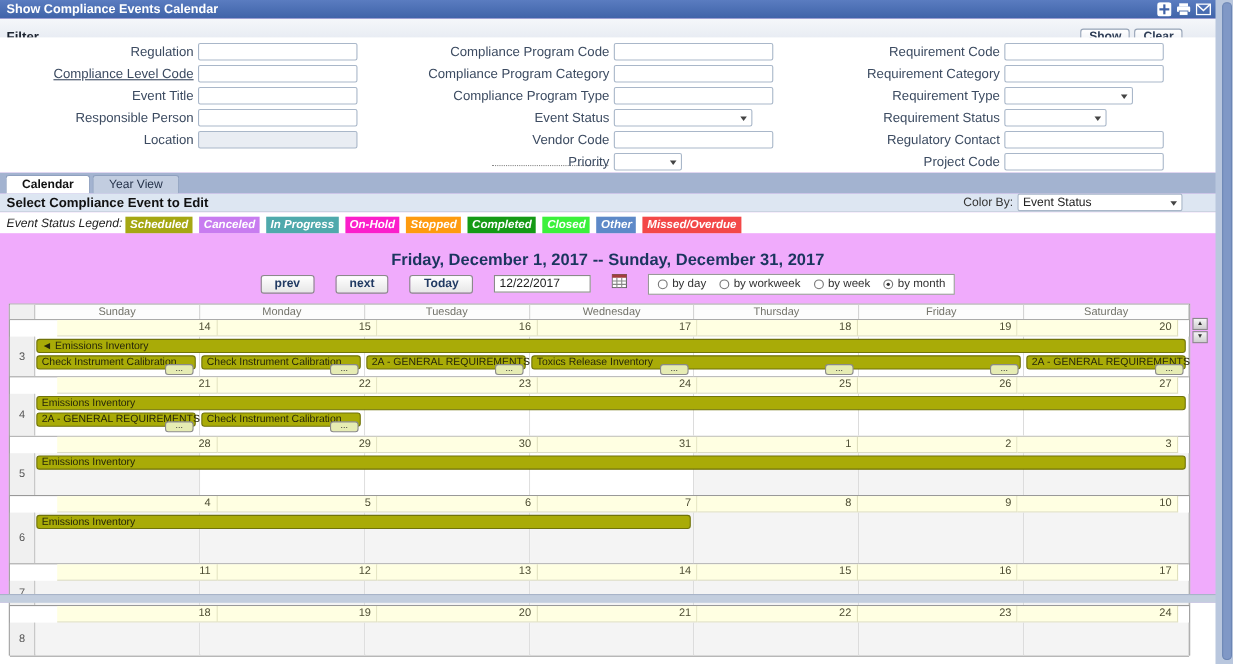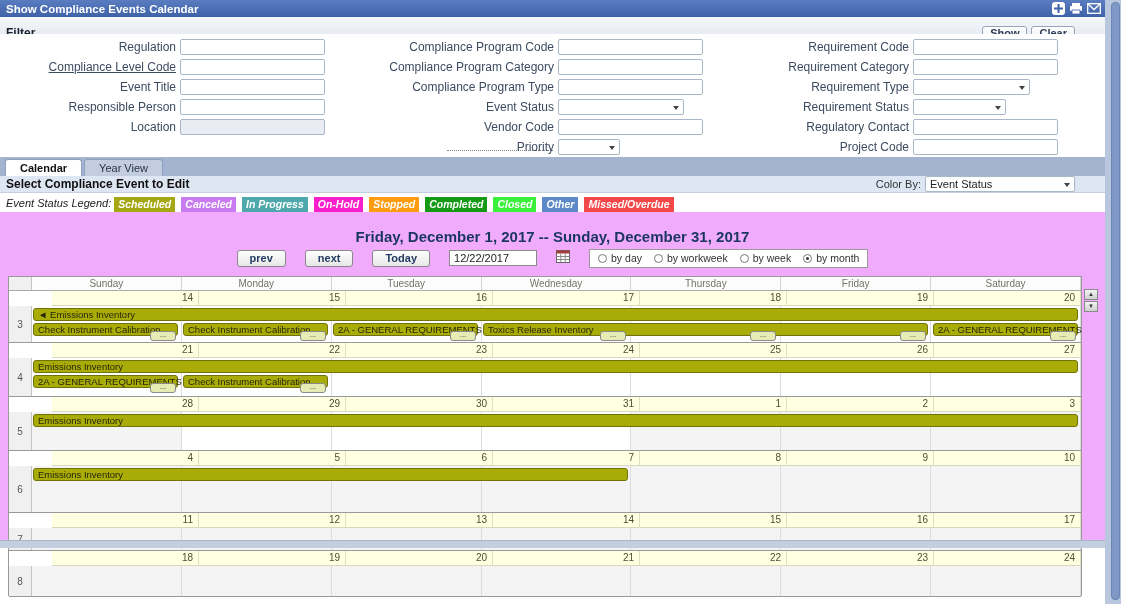--- a/index.html
+++ b/index.html
@@ -79,21 +79,21 @@
   .grid { position:absolute; left:8px; top:276px; width:1074px; height:320px;
     border:1px solid #999; background:#fff; }
   .grid-hdr { display:flex; height:14px; border-bottom:1px solid #aaa; background:#fcfcfc; }
   .grid-hdr .wkspacer { width:23px; background:#f0f0f0; border-right:1px solid #c4c4c4; }
   .grid-hdr .dayname { width:150px; text-align:center; font-size:10px; color:#73736a;
     border-right:1px solid #d4d4d4; line-height:14px; }
   .wkrow { position:relative; border-bottom:1px solid #999; }
   .wknum { position:absolute; left:0; top:15px; bottom:0; width:23px; background:#f0f0f0;
     border-right:1px solid #c4c4c4; font-size:10px; color:#555; display:flex;
     align-items:center; justify-content:center; }
-  .strip { position:absolute; left:23px; right:0; top:0; height:15px; display:flex;margin-left:20px; }
+  .strip { position:absolute; left:23px; right:10px; top:0; height:15px; display:flex;margin-left:20px; }
   .strip .dcell { width:150px; background:#ffffe2; border-right:1px solid #e0e0bd;
     border-bottom:1px solid #d8d8c0; font-size:10px; color:#4d4d33; text-align:right;
     padding:1px 5px 0 0; }
   .cbody { position:absolute; left:23px; right:0; top:15px; bottom:0; display:flex; }
   .cbody .bcell { width:150px; border-right:1px solid #dcdcdc; }
   .bcell.shade { background:#f4f4f4; }
   .bcell.plain { background:#fff; }
   .evt { position:absolute; height:13px; background:#a9ab07; border:1px solid #70730a;
     border-radius:3px; font-size:9.5px; color:#26260a; line-height:11px; padding-left:4px;
     white-space:nowrap; overflow:visible; cursor:pointer; }

